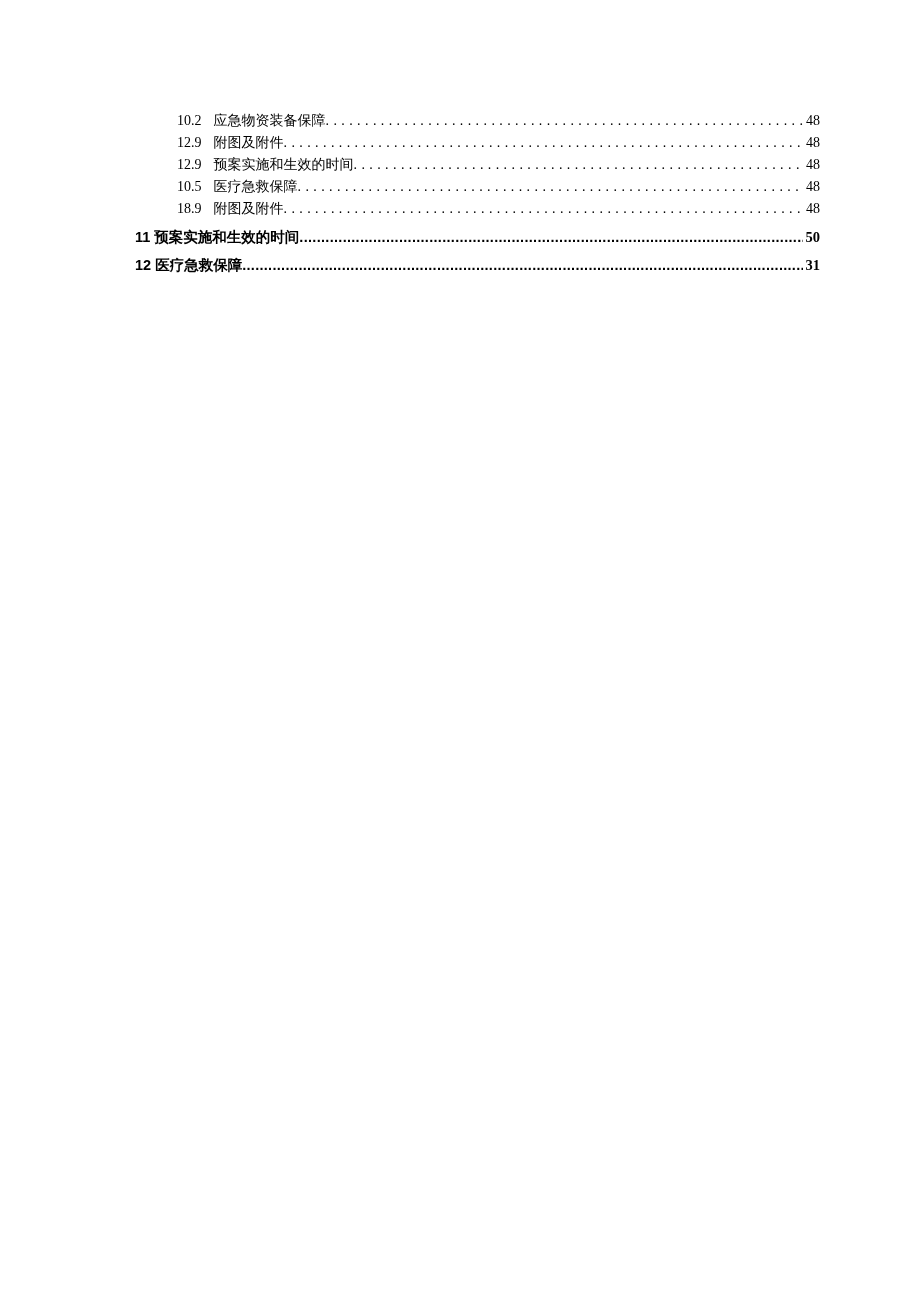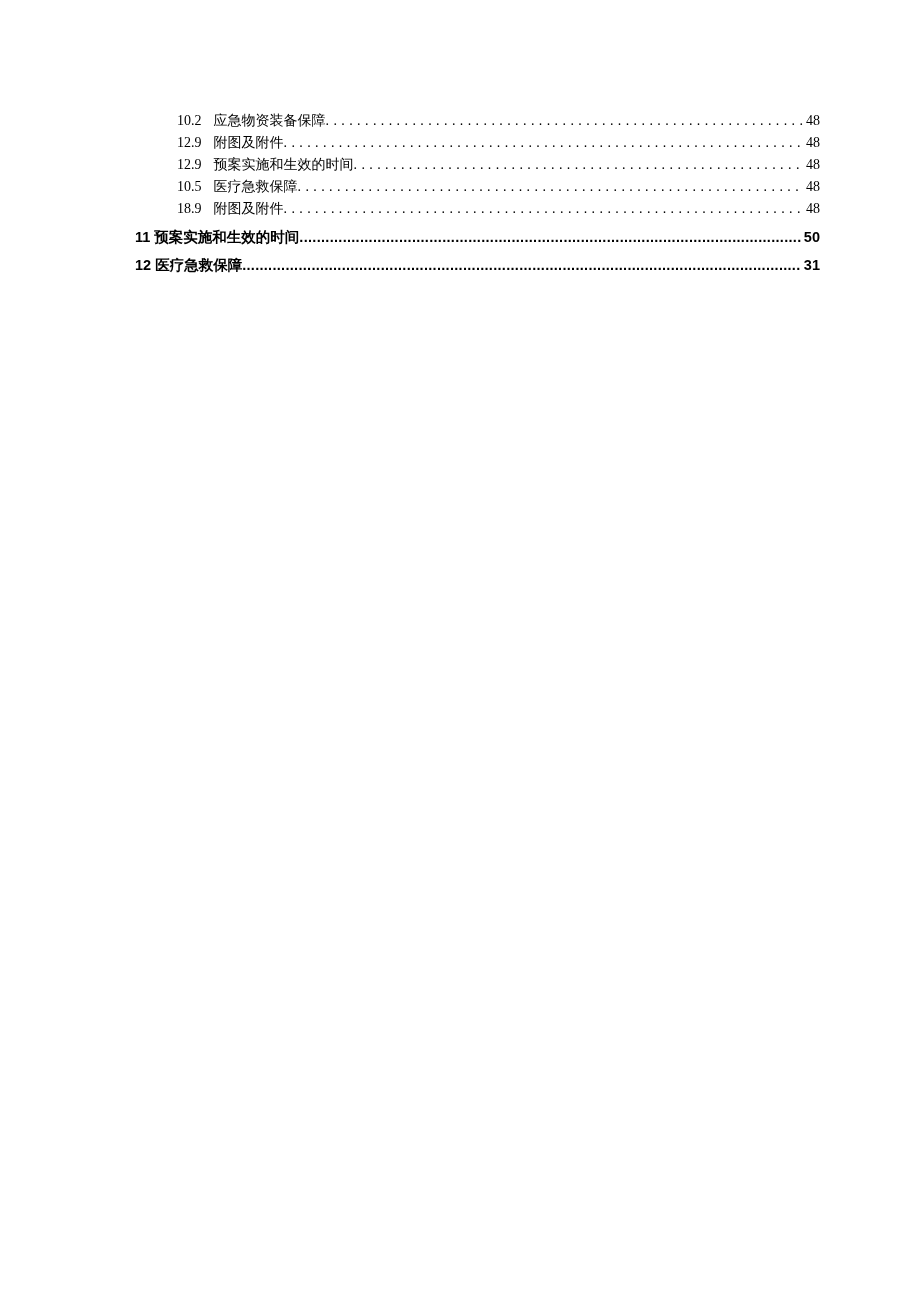--- a/index.html
+++ b/index.html
@@ -60,21 +60,21 @@
     }
     .toc-main {
       font-family: "SimHei", "黑体", Arial, sans-serif;
       font-weight: bold;
       font-size: 14.5px;
     }
     .toc-main .toc-number {
       font-family: Arial, "SimHei", sans-serif;
     }
     .toc-main .toc-page {
-      font-family: Liberation Sans, sans-serif;
+      font-family: Liberation Serif, serif;
     }
     .toc-main-row {
       margin-top: 6px;
     }
   </style>
 </head>
 <body>
 
 <div class="page-content">
 

